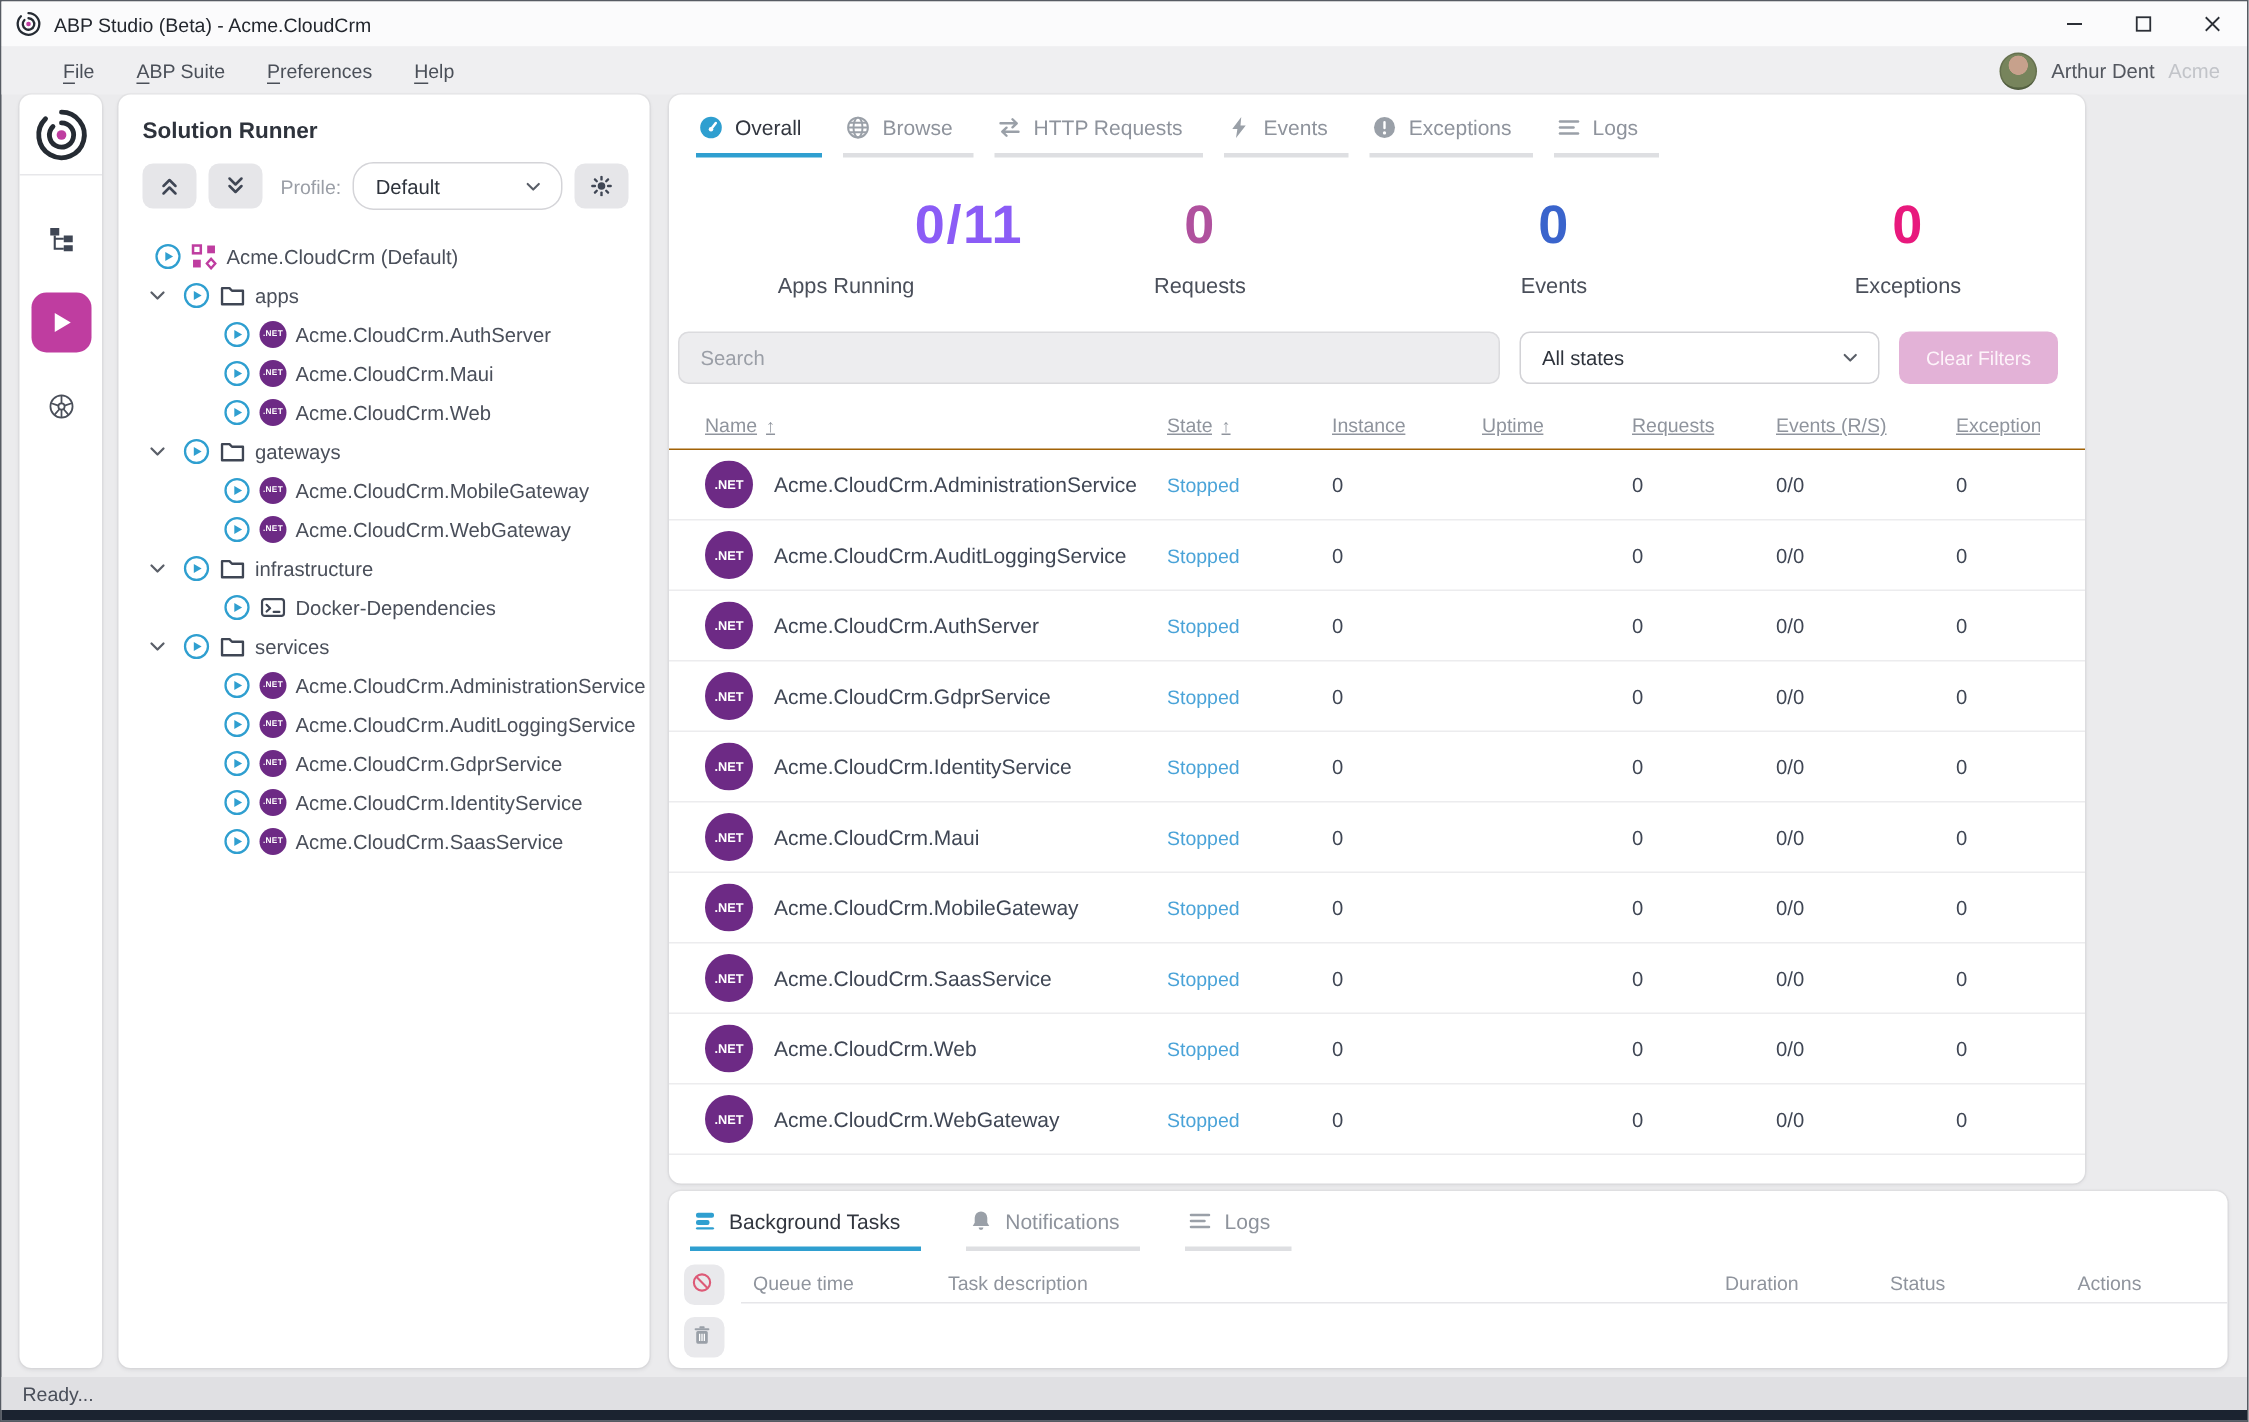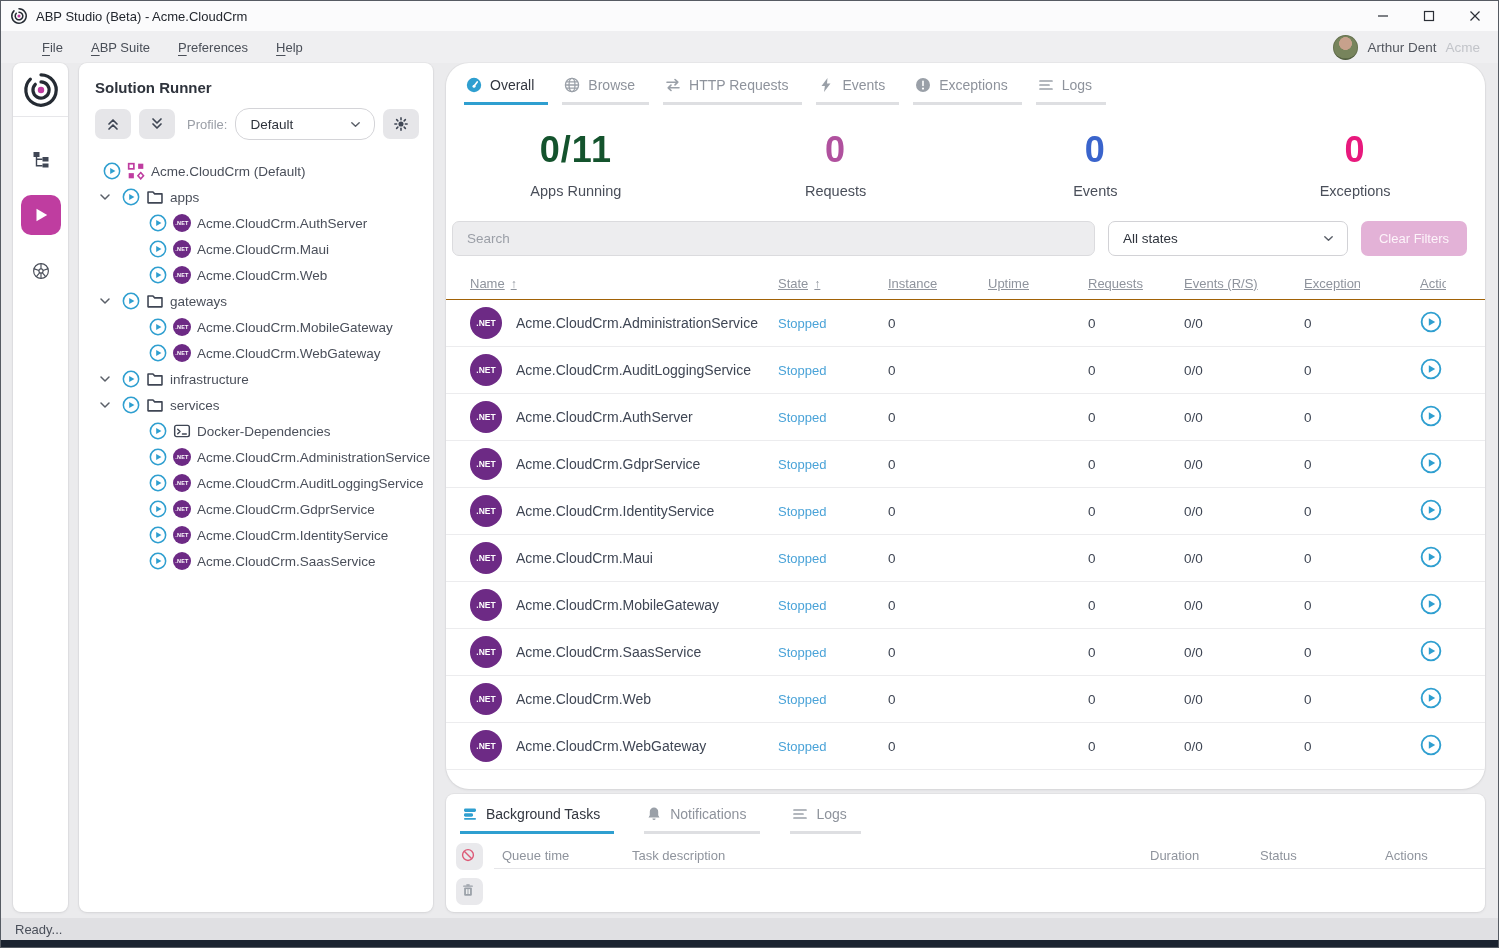--- a/index.html
+++ b/index.html
@@ -52,21 +52,21 @@
   .tree-row { height:26px; display:flex; align-items:center; gap:6px; font-size:13.5px; color:#4a4f5a; cursor:default; white-space:nowrap; }
   .tree-row.lvl0 { padding-left:24px; }
   .tree-row.lvl1 { padding-left:19px; }
   .tree-row.lvl2 { padding-left:70px; }
   .t-ic { width:18px; height:18px; flex:0 0 auto; display:inline-flex; }
   .t-ic svg { width:100%; height:100%; }
   .t-chev { width:14px; height:14px; flex:0 0 auto; display:inline-flex; margin-right:4px; }
   .net-badge-sm { width:18px; height:18px; flex:0 0 auto; border-radius:50%; background:#6d2a85; color:#fff; font-size:5.5px; font-weight:bold; display:inline-flex; align-items:center; justify-content:center; letter-spacing:.2px; }
 
   
-  .main-card { left:445px; top:0; width:1039px; height:726px; overflow:hidden;border-radius:23px; }
+  .main-card { left:445px; top:0; width:944px; height:726px; overflow:hidden; }
   .tabs { display:flex; padding:10px 0 0 18px; }
   .tab { display:flex; align-items:center; gap:8px; padding:4px 14px 9px 2px; margin-right:14px; border-bottom:3px solid #dedfe2; font-size:14px; color:#8e939c; cursor:default; }
   .tab .tab-icon { width:16px; height:16px; display:inline-flex; }
   .tab.active { color:#32363f; border-bottom-color:#2f9fd0; }
   .stats { display:flex; padding:24px 0 6px 0; }
   .stat { flex:1; text-align:center; }
   .stat-value { font-size:36px; font-weight:bold; letter-spacing:1px; }
   .stat-label { margin-top:12px; font-size:14.5px; color:#4a4f5a; }
   .filter-row { display:flex; gap:13px; margin:16px 18px 0 6px; }
   .search-input { flex:1; height:35px; background:#ededef; border:1px solid #dbdbde; border-radius:7px; padding:0 14px; font-size:13.5px; color:#3f4654; font-family:"Liberation Sans", sans-serif; outline:none; }
@@ -344,53 +344,53 @@
                 <path d="M8 6.6v6.8l5.8-3.4z" fill="#2f9fd0"></path>
               </svg>
             </span>
             <span class="t-ic">
               <svg viewBox="0 0 16 16" fill="none" stroke="#3f4654" stroke-width="1.4" stroke-linejoin="round">
                 <path d="M1.8 3.6h4.4l1.5 1.6h6.5v8H1.8z"></path>
               </svg>
             </span>
             <span class="tree-label">infrastructure</span>
           </div>
+          <div class="tree-row lvl2">
+            <span class="t-ic">
+              <svg viewBox="0 0 20 20">
+                <circle cx="10" cy="10" r="8.5" fill="#fff" stroke="#2f9fd0" stroke-width="1.7"></circle>
+                <path d="M8 6.6v6.8l5.8-3.4z" fill="#2f9fd0"></path>
+              </svg>
+            </span>
+            <span class="t-ic">
+              <svg viewBox="0 0 16 16" fill="none" stroke="#3f4654" stroke-width="1.3" stroke-linecap="round" stroke-linejoin="round">
+                <rect x="1.5" y="3" width="13" height="10" rx="1.6"></rect>
+                <path d="M4.2 6.4l2.1 2-2.1 2M8.4 10.6h3.4"></path>
+              </svg>
+            </span>
+            <span class="tree-label">Docker-Dependencies</span>
+          </div>
           <div class="tree-row lvl1">
             <span class="t-chev">
               <svg viewBox="0 0 14 14" fill="none" stroke="#5a5f68" stroke-width="1.5" stroke-linecap="round" stroke-linejoin="round">
                 <path d="M3 5l4 4 4-4"></path>
               </svg>
             </span>
             <span class="t-ic">
               <svg viewBox="0 0 20 20">
                 <circle cx="10" cy="10" r="8.5" fill="#fff" stroke="#2f9fd0" stroke-width="1.7"></circle>
                 <path d="M8 6.6v6.8l5.8-3.4z" fill="#2f9fd0"></path>
               </svg>
             </span>
             <span class="t-ic">
               <svg viewBox="0 0 16 16" fill="none" stroke="#3f4654" stroke-width="1.4" stroke-linejoin="round">
                 <path d="M1.8 3.6h4.4l1.5 1.6h6.5v8H1.8z"></path>
               </svg>
             </span>
             <span class="tree-label">services</span>
-          </div>
-          <div class="tree-row lvl2">
-            <span class="t-ic">
-              <svg viewBox="0 0 20 20">
-                <circle cx="10" cy="10" r="8.5" fill="#fff" stroke="#2f9fd0" stroke-width="1.7"></circle>
-                <path d="M8 6.6v6.8l5.8-3.4z" fill="#2f9fd0"></path>
-              </svg>
-            </span>
-            <span class="t-ic">
-              <svg viewBox="0 0 16 16" fill="none" stroke="#3f4654" stroke-width="1.3" stroke-linecap="round" stroke-linejoin="round">
-                <rect x="1.5" y="3" width="13" height="10" rx="1.6"></rect>
-                <path d="M4.2 6.4l2.1 2-2.1 2M8.4 10.6h3.4"></path>
-              </svg>
-            </span>
-            <span class="tree-label">Docker-Dependencies</span>
           </div>
           <div class="tree-row lvl2">
             <span class="t-ic">
               <svg viewBox="0 0 20 20">
                 <circle cx="10" cy="10" r="8.5" fill="#fff" stroke="#2f9fd0" stroke-width="1.7"></circle>
                 <path d="M8 6.6v6.8l5.8-3.4z" fill="#2f9fd0"></path>
               </svg>
             </span>
             <span class="net-badge-sm">.NET</span>
             <span class="tree-label">Acme.CloudCrm.AdministrationService</span>
@@ -493,21 +493,21 @@
                 <line x1="2" y1="4" x2="14" y2="4"></line>
                 <line x1="2" y1="8" x2="11" y2="8"></line>
                 <line x1="2" y1="12" x2="14" y2="12"></line>
               </svg>
             </span>
             <span class="tab-label">Logs</span>
           </div>
         </div>
       <div class="stats" id="stats">
           <div class="stat">
-            <div class="stat-value" style="color: #14532d;">0/11</div>
+            <div class="stat-value" style="color: #8b5cf6; text-align: right;">0/11</div>
             <div class="stat-label">Apps Running</div>
           </div>
           <div class="stat">
             <div class="stat-value" style="color: rgb(176, 81, 158);">0</div>
             <div class="stat-label">Requests</div>
           </div>
           <div class="stat">
             <div class="stat-value" style="color: rgb(58, 100, 204);">0</div>
             <div class="stat-label">Events</div>
           </div>

